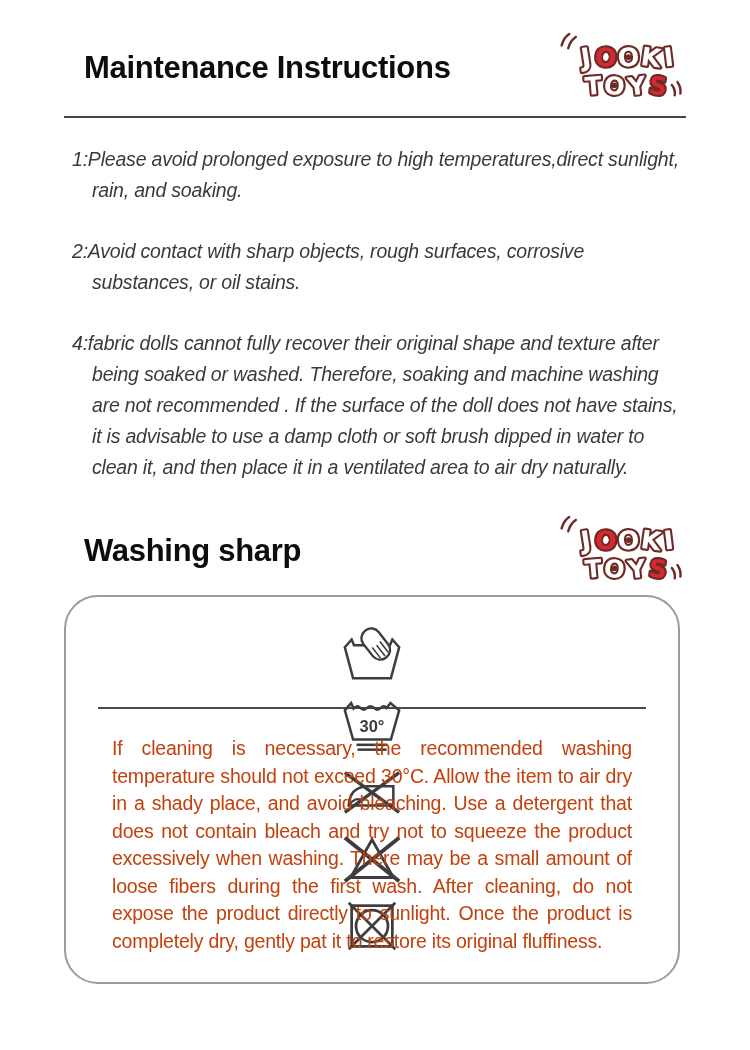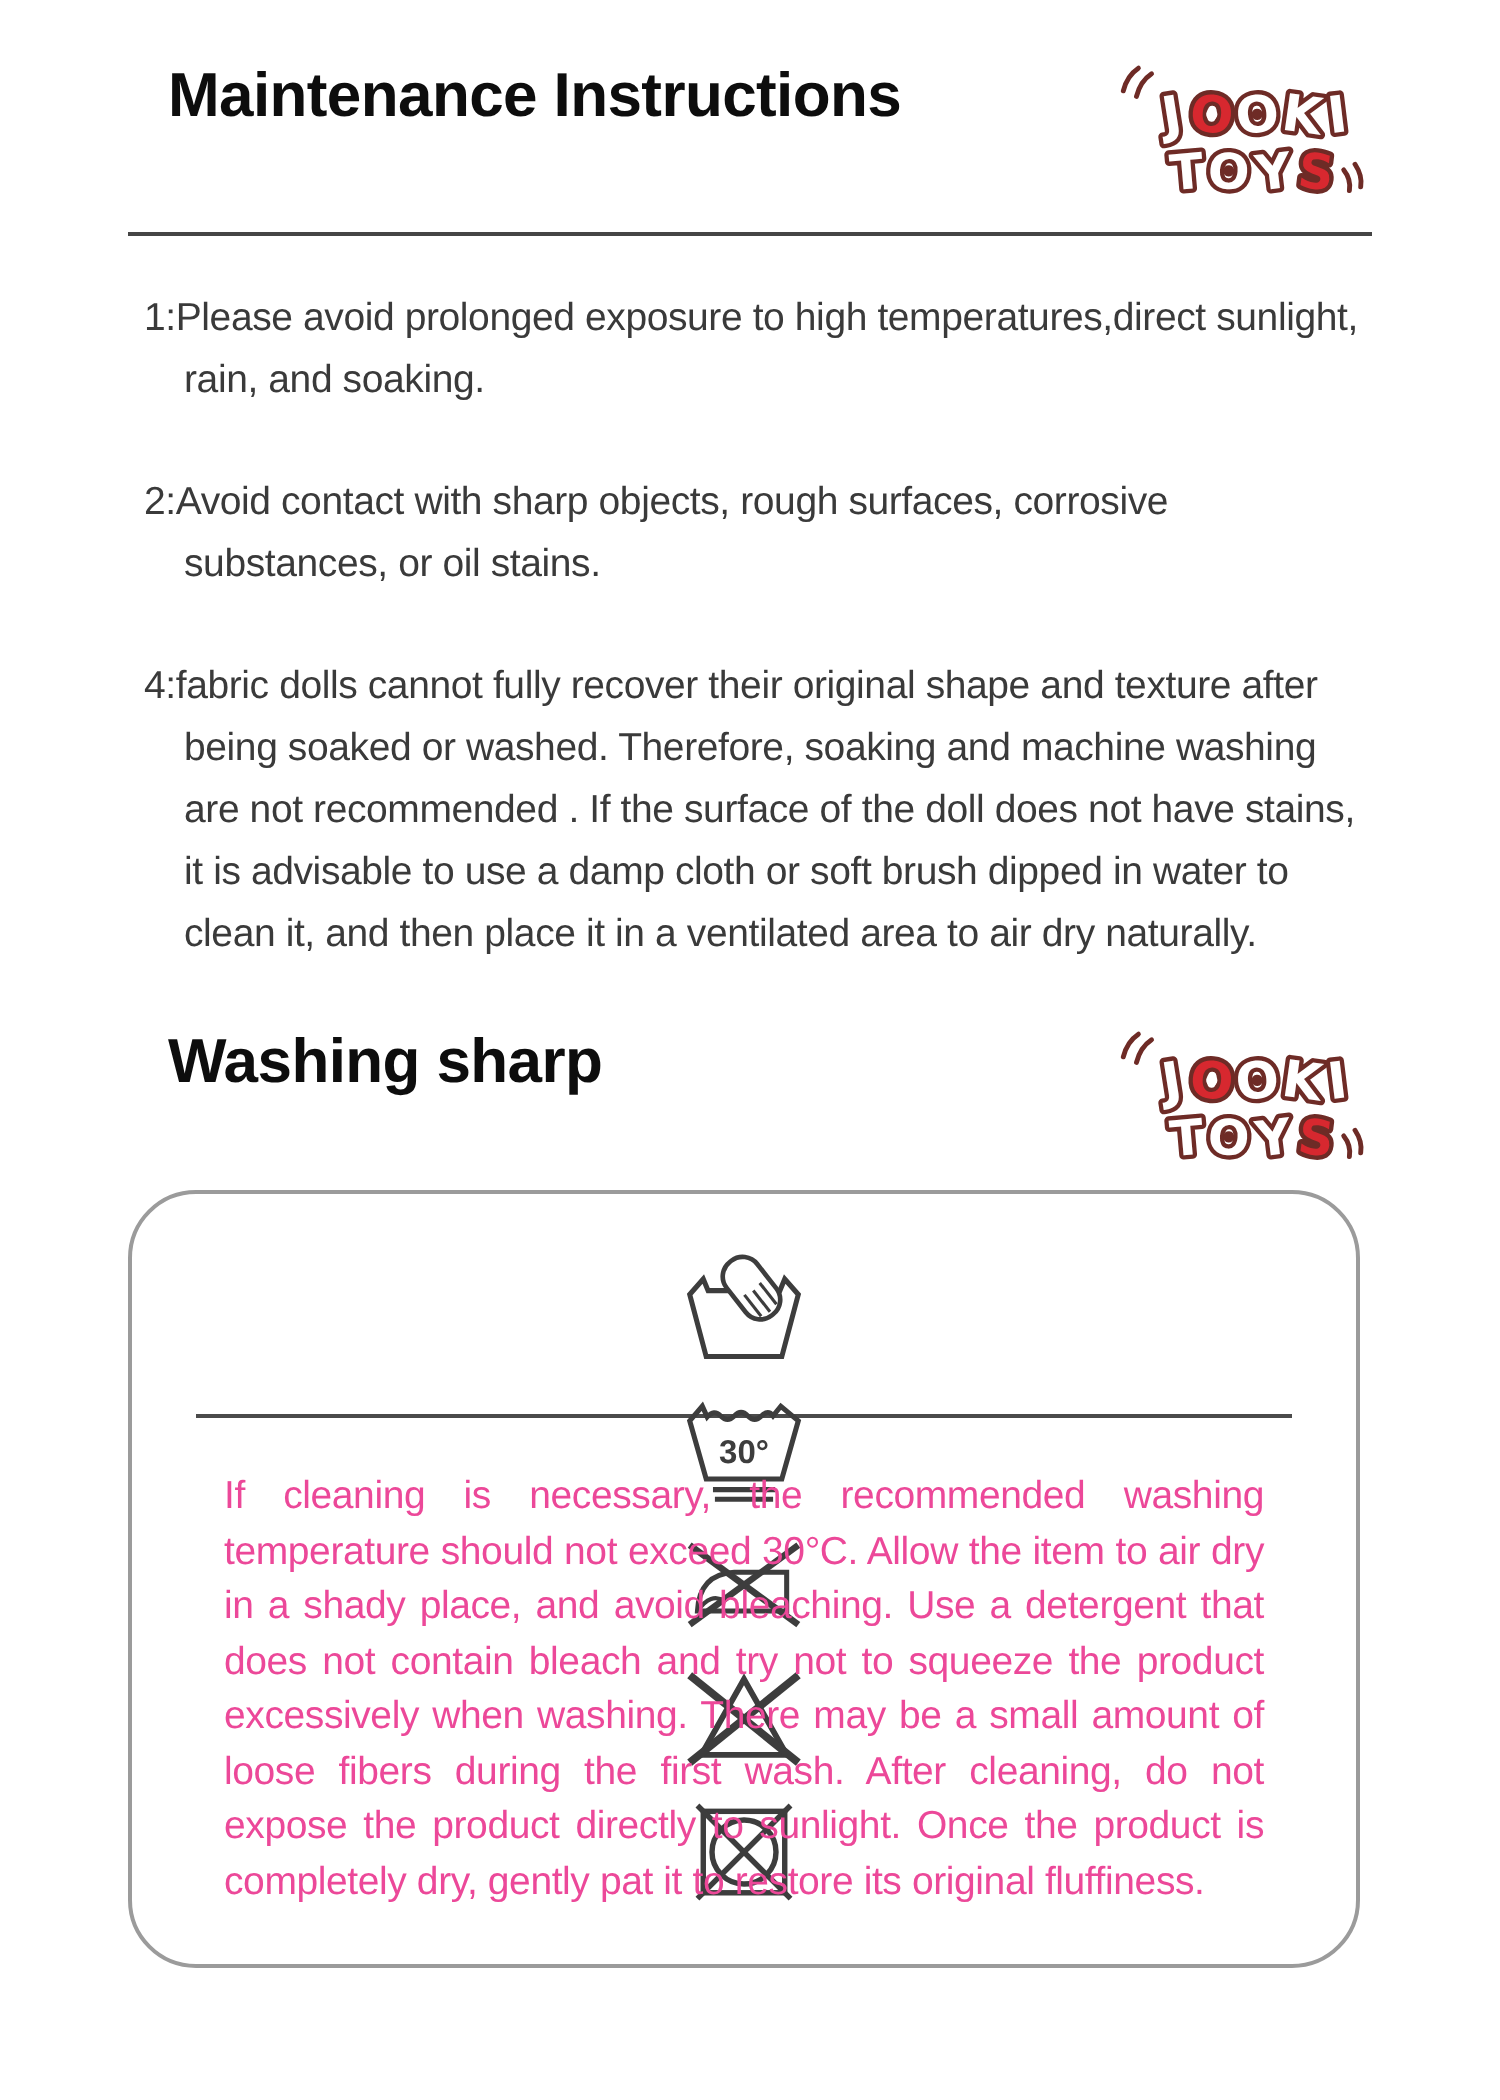--- a/index.html
+++ b/index.html
@@ -4,37 +4,37 @@
 <style>
   html,body{margin:0;padding:0;background:#ffffff;}
   body{
     width:750px;height:1050px;overflow:hidden;
     font-family:"Liberation Sans",sans-serif;
     color:#3a3a3a;position:relative;
   }
   .page{padding:30px 64px 0 64px;}
 
   
-  .sec-header{display:flex;align-items:flex-start;justify-content:space-between;}
+  .sec-header{display:flex;align-items:center;justify-content:space-between;}
   .sec-title{
     font-size:31px;font-weight:700;color:#0d0d0d;
     letter-spacing:-0.3px;margin:0 0 0 20px;
   }
   .jooki-logo{width:130px;height:76px;flex:0 0 auto;}
   .title-rule{
     border:none;border-top:2px solid #454545;
     margin:10px 0 0 0;width:100%;
   }
 
   
   .items{margin:26px 0 0 8px;}
   .item{
     font-size:19.5px;line-height:31px;color:#3a3a3a;
     padding-left:20px;text-indent:-20px;
-    margin-bottom:30px;letter-spacing:-0.2px;
+    margin-bottom:30px;letter-spacing:-0.2px;font-style:italic;
   }
 
   
   .washing-header{margin-top:12px;}
   .advice-box{
     margin-top:6px;
     border:2px solid #9b9b9b;border-radius:34px;
     width:616px;height:389px;
     box-sizing:border-box;
   }
@@ -43,21 +43,21 @@
     padding:24px 54px 0 54px;height:74px;flex-direction:column;
   }
   .wash-icon{width:64px;height:68px;}
   .wash-icon svg{width:100%;height:100%;}
   .box-rule{
     border:none;border-top:2px solid #4b4b4b;
     margin:12px 32px 0 32px;
   }
   .advice-text{
     margin:26px 46px 0 46px;
-    font-size:19.5px;line-height:27.5px;color:#ec4899;
+    font-size:19.5px;line-height:27.5px;color:#c2410c;
     text-align:justify;letter-spacing:-0.2px;
   }
 </style>
 </head>
 <body>
 
 <div class="page">
 
   <div class="sec-header">
     <h1 class="sec-title">Maintenance Instructions</h1>

